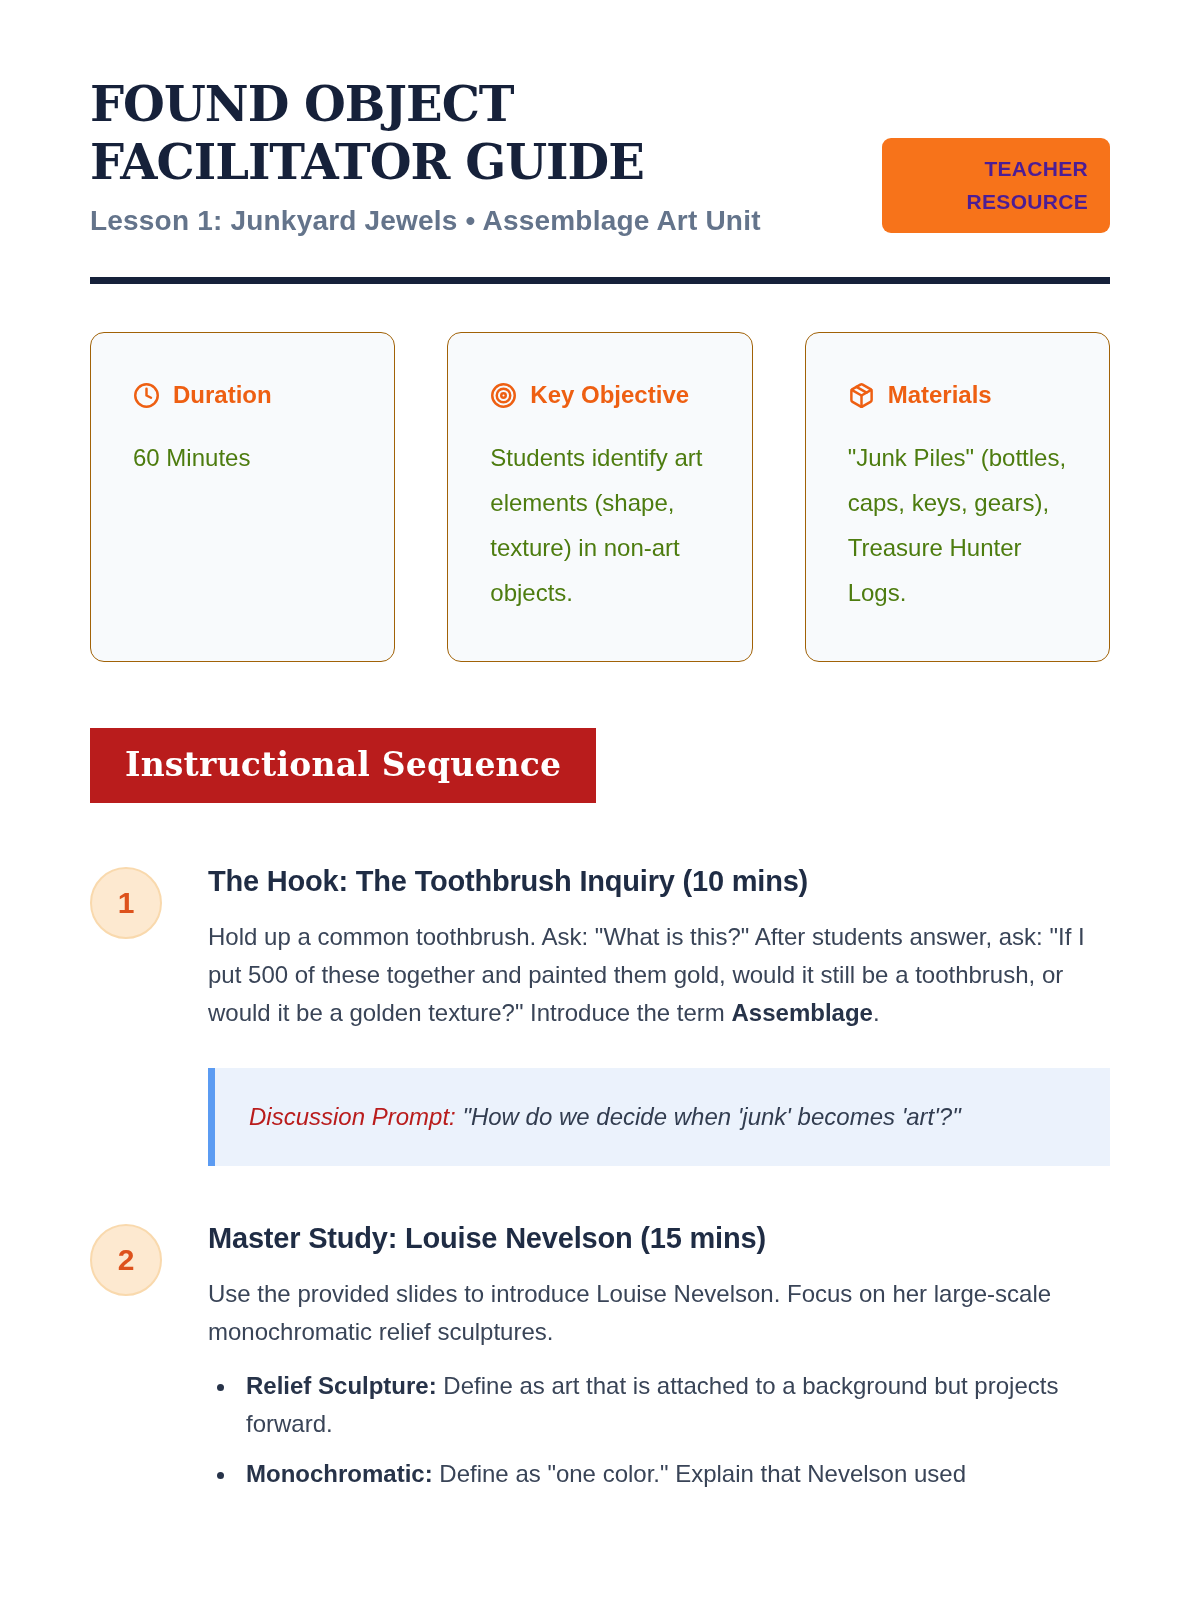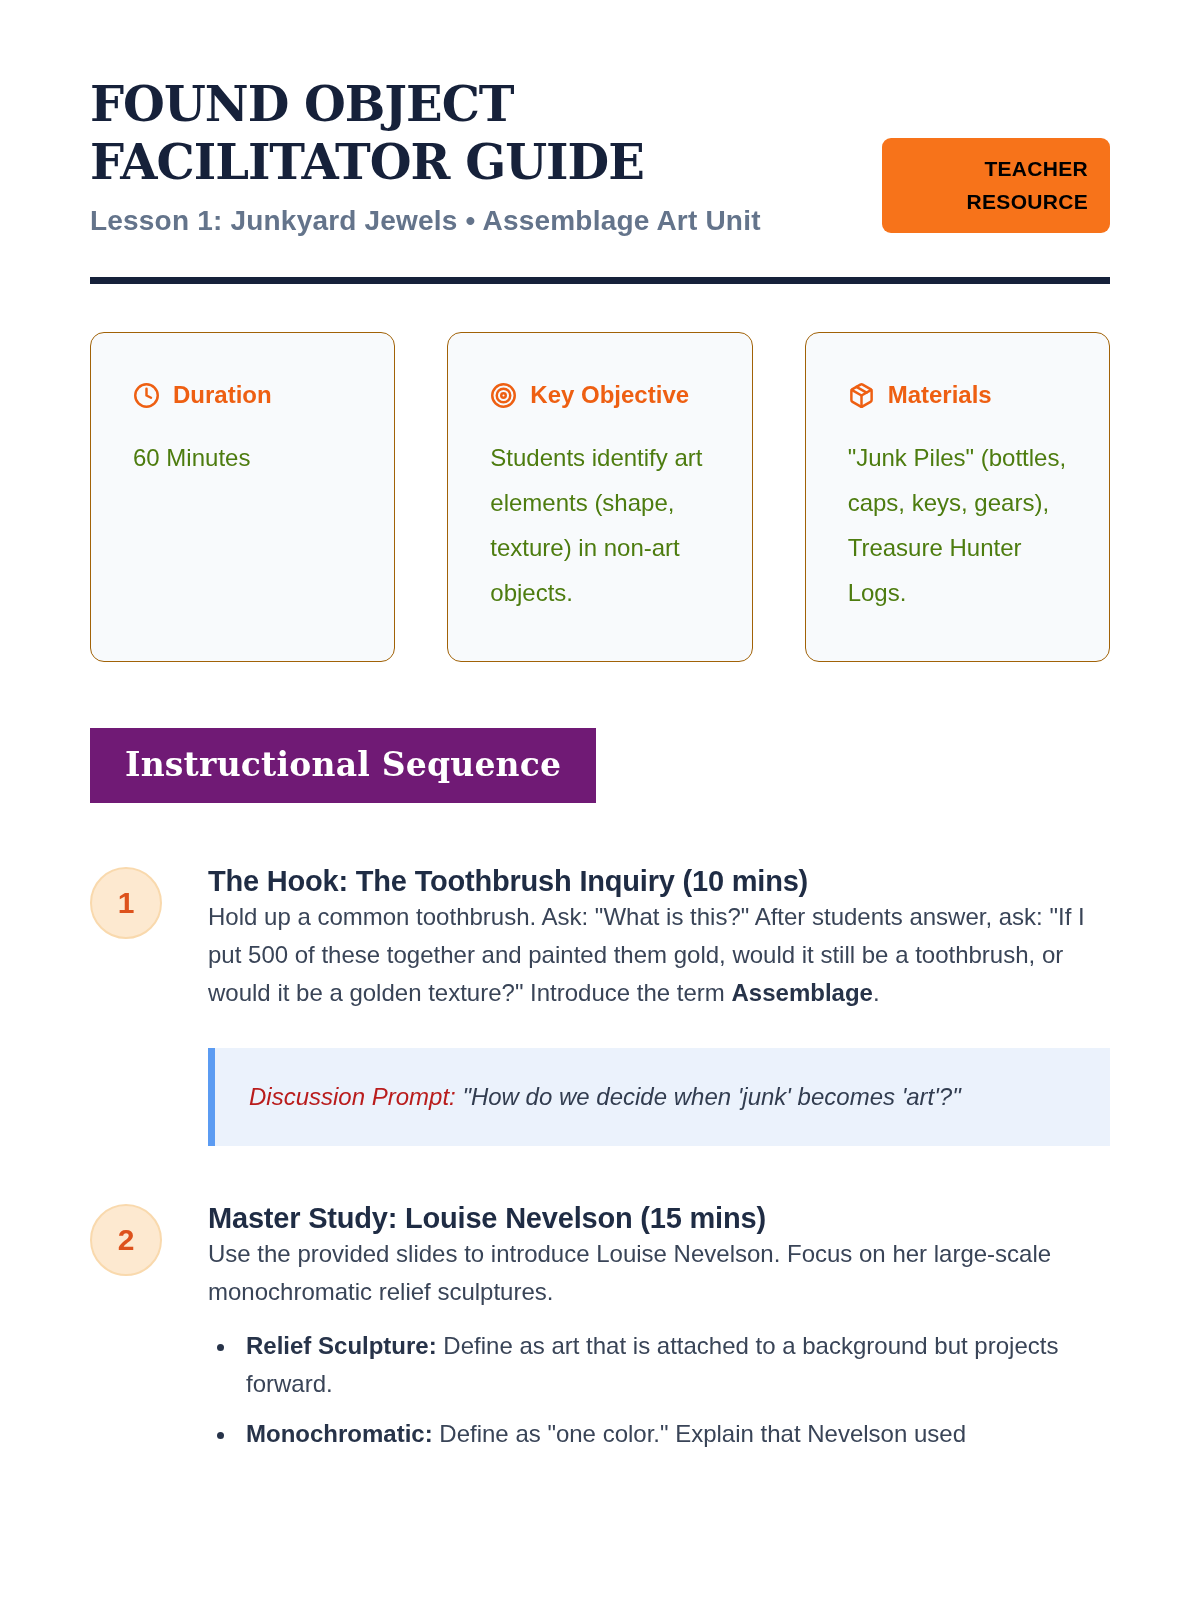--- a/index.html
+++ b/index.html
@@ -25,21 +25,21 @@
   .page-subtitle {
     margin-top: 14px;
     font-size: 28px;
     font-weight: 600;
     color: #64748b;
     letter-spacing: 0.2px;
   }
   .badge {
     width: 228px;
     background: #f7731a;
-    color: #000000;
+    color: #4c1d95;
     border-radius: 9px;
     padding: 15px 22px;
     font-size: 21px;
     font-weight: 700;
     line-height: 1.55;
     text-align: right;
     letter-spacing: 0.3px;
     margin-bottom: 4px;
   }
 
@@ -61,21 +61,21 @@
   }
   .card-head { display: flex; align-items: center; gap: 13px; color: #ee5f12; }
   .card-head .icon { display: inline-flex; flex: 0 0 auto; }
   .card-title { font-size: 24px; font-weight: 700; }
   .card-body { margin-top: 26px; font-size: 24px; line-height: 45px; color: #4d7c0f; }
 
   
   .banner {
     display: inline-block;
     margin-top: 66px;
-    background: #701a75;
+    background: #b91c1c;
     color: #ffffff;
     font-family: "DejaVu Serif", serif;
     font-weight: 700;
     font-size: 33px;
     letter-spacing: 0.2px;
     padding: 17px 35px 19px 35px;
   }
 
   
   .step { display: flex; margin-top: 62px; }
@@ -84,21 +84,21 @@
     width: 72px; height: 72px;
     border-radius: 50%;
     background: #fde9d0;
     border: 2px solid #f9d9ad;
     display: flex; align-items: center; justify-content: center;
     font-size: 30px; font-weight: 700; color: #dd521c;
     margin-top: 2px;
   }
   .step-content { margin-left: 46px; flex: 1; }
   .step-heading { font-size: 29px; font-weight: 700; color: #1f2c44; letter-spacing: -0.2px; }
-  .step-para { margin-top: 0; font-size: 24px; line-height: 38px; color: #394457; }
+  .step-para { margin-top: 20px; font-size: 24px; line-height: 38px; color: #394457; }
   .step-para strong { color: #273349; }
 
   .callout {
     margin-top: 36px;
     background: #ebf2fc;
     border-left: 7px solid #5b9bf2;
     padding: 30px 34px;
     font-size: 24px;
     line-height: 38px;
     font-style: italic;

